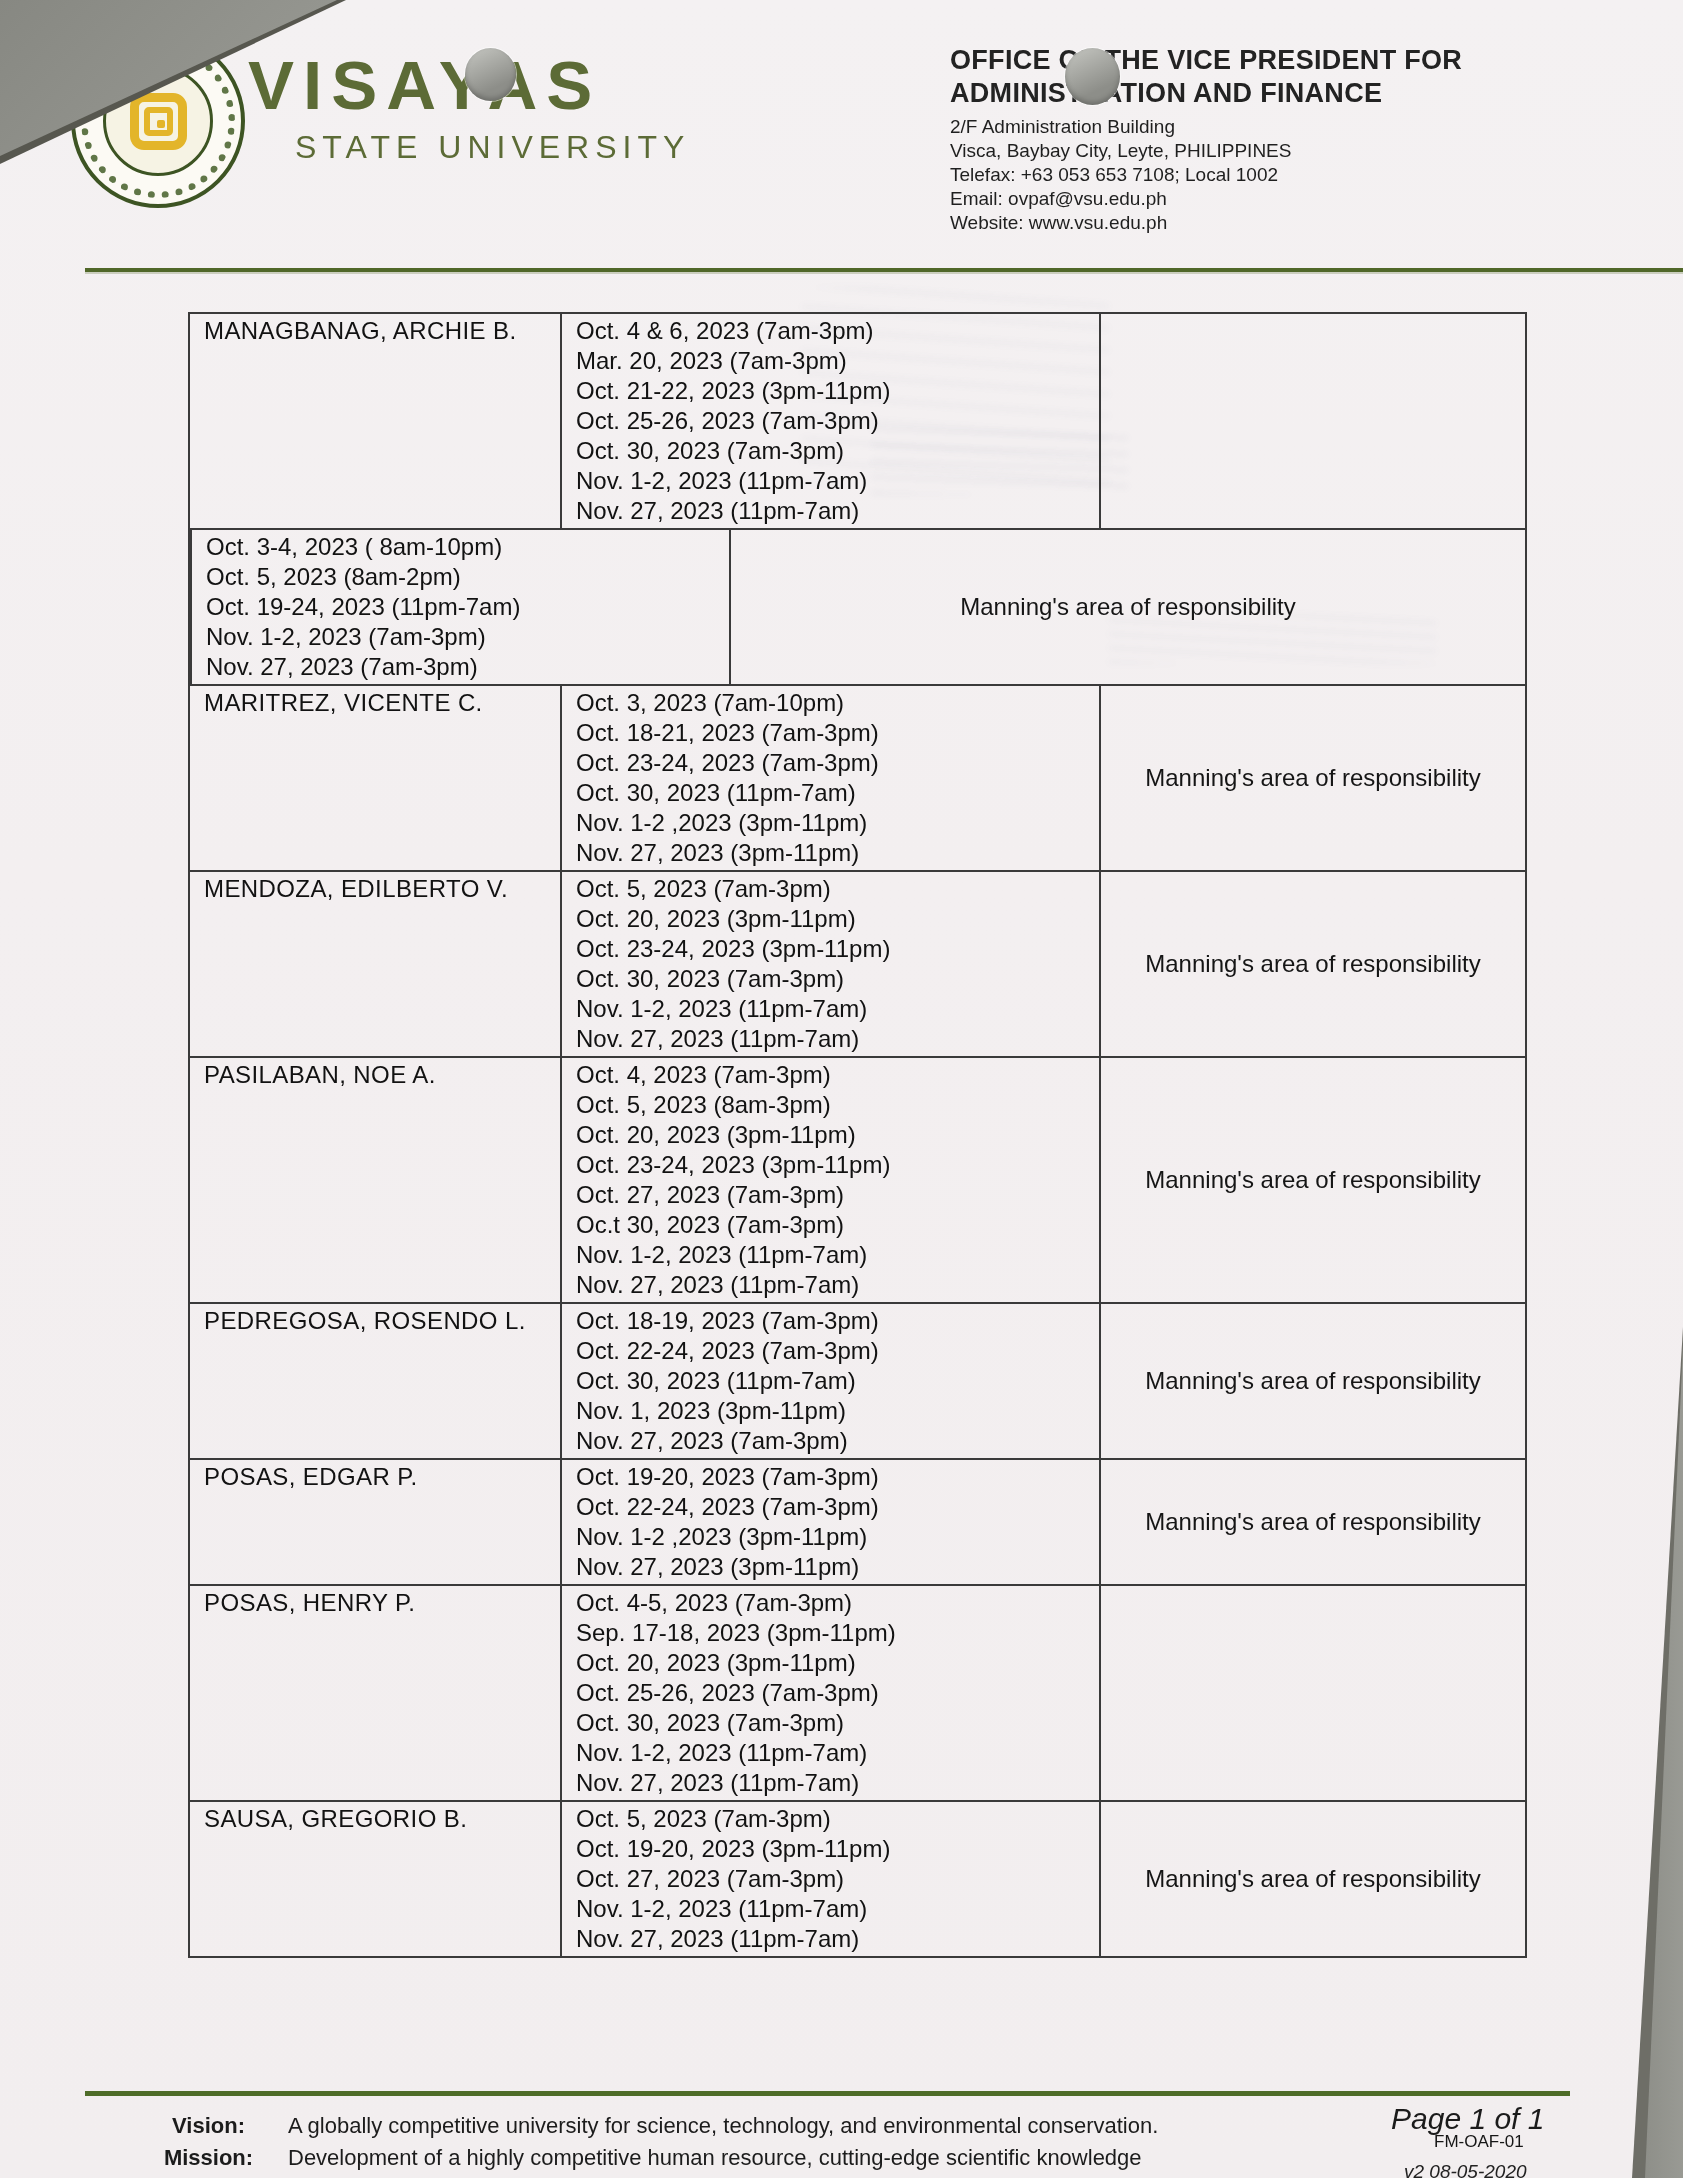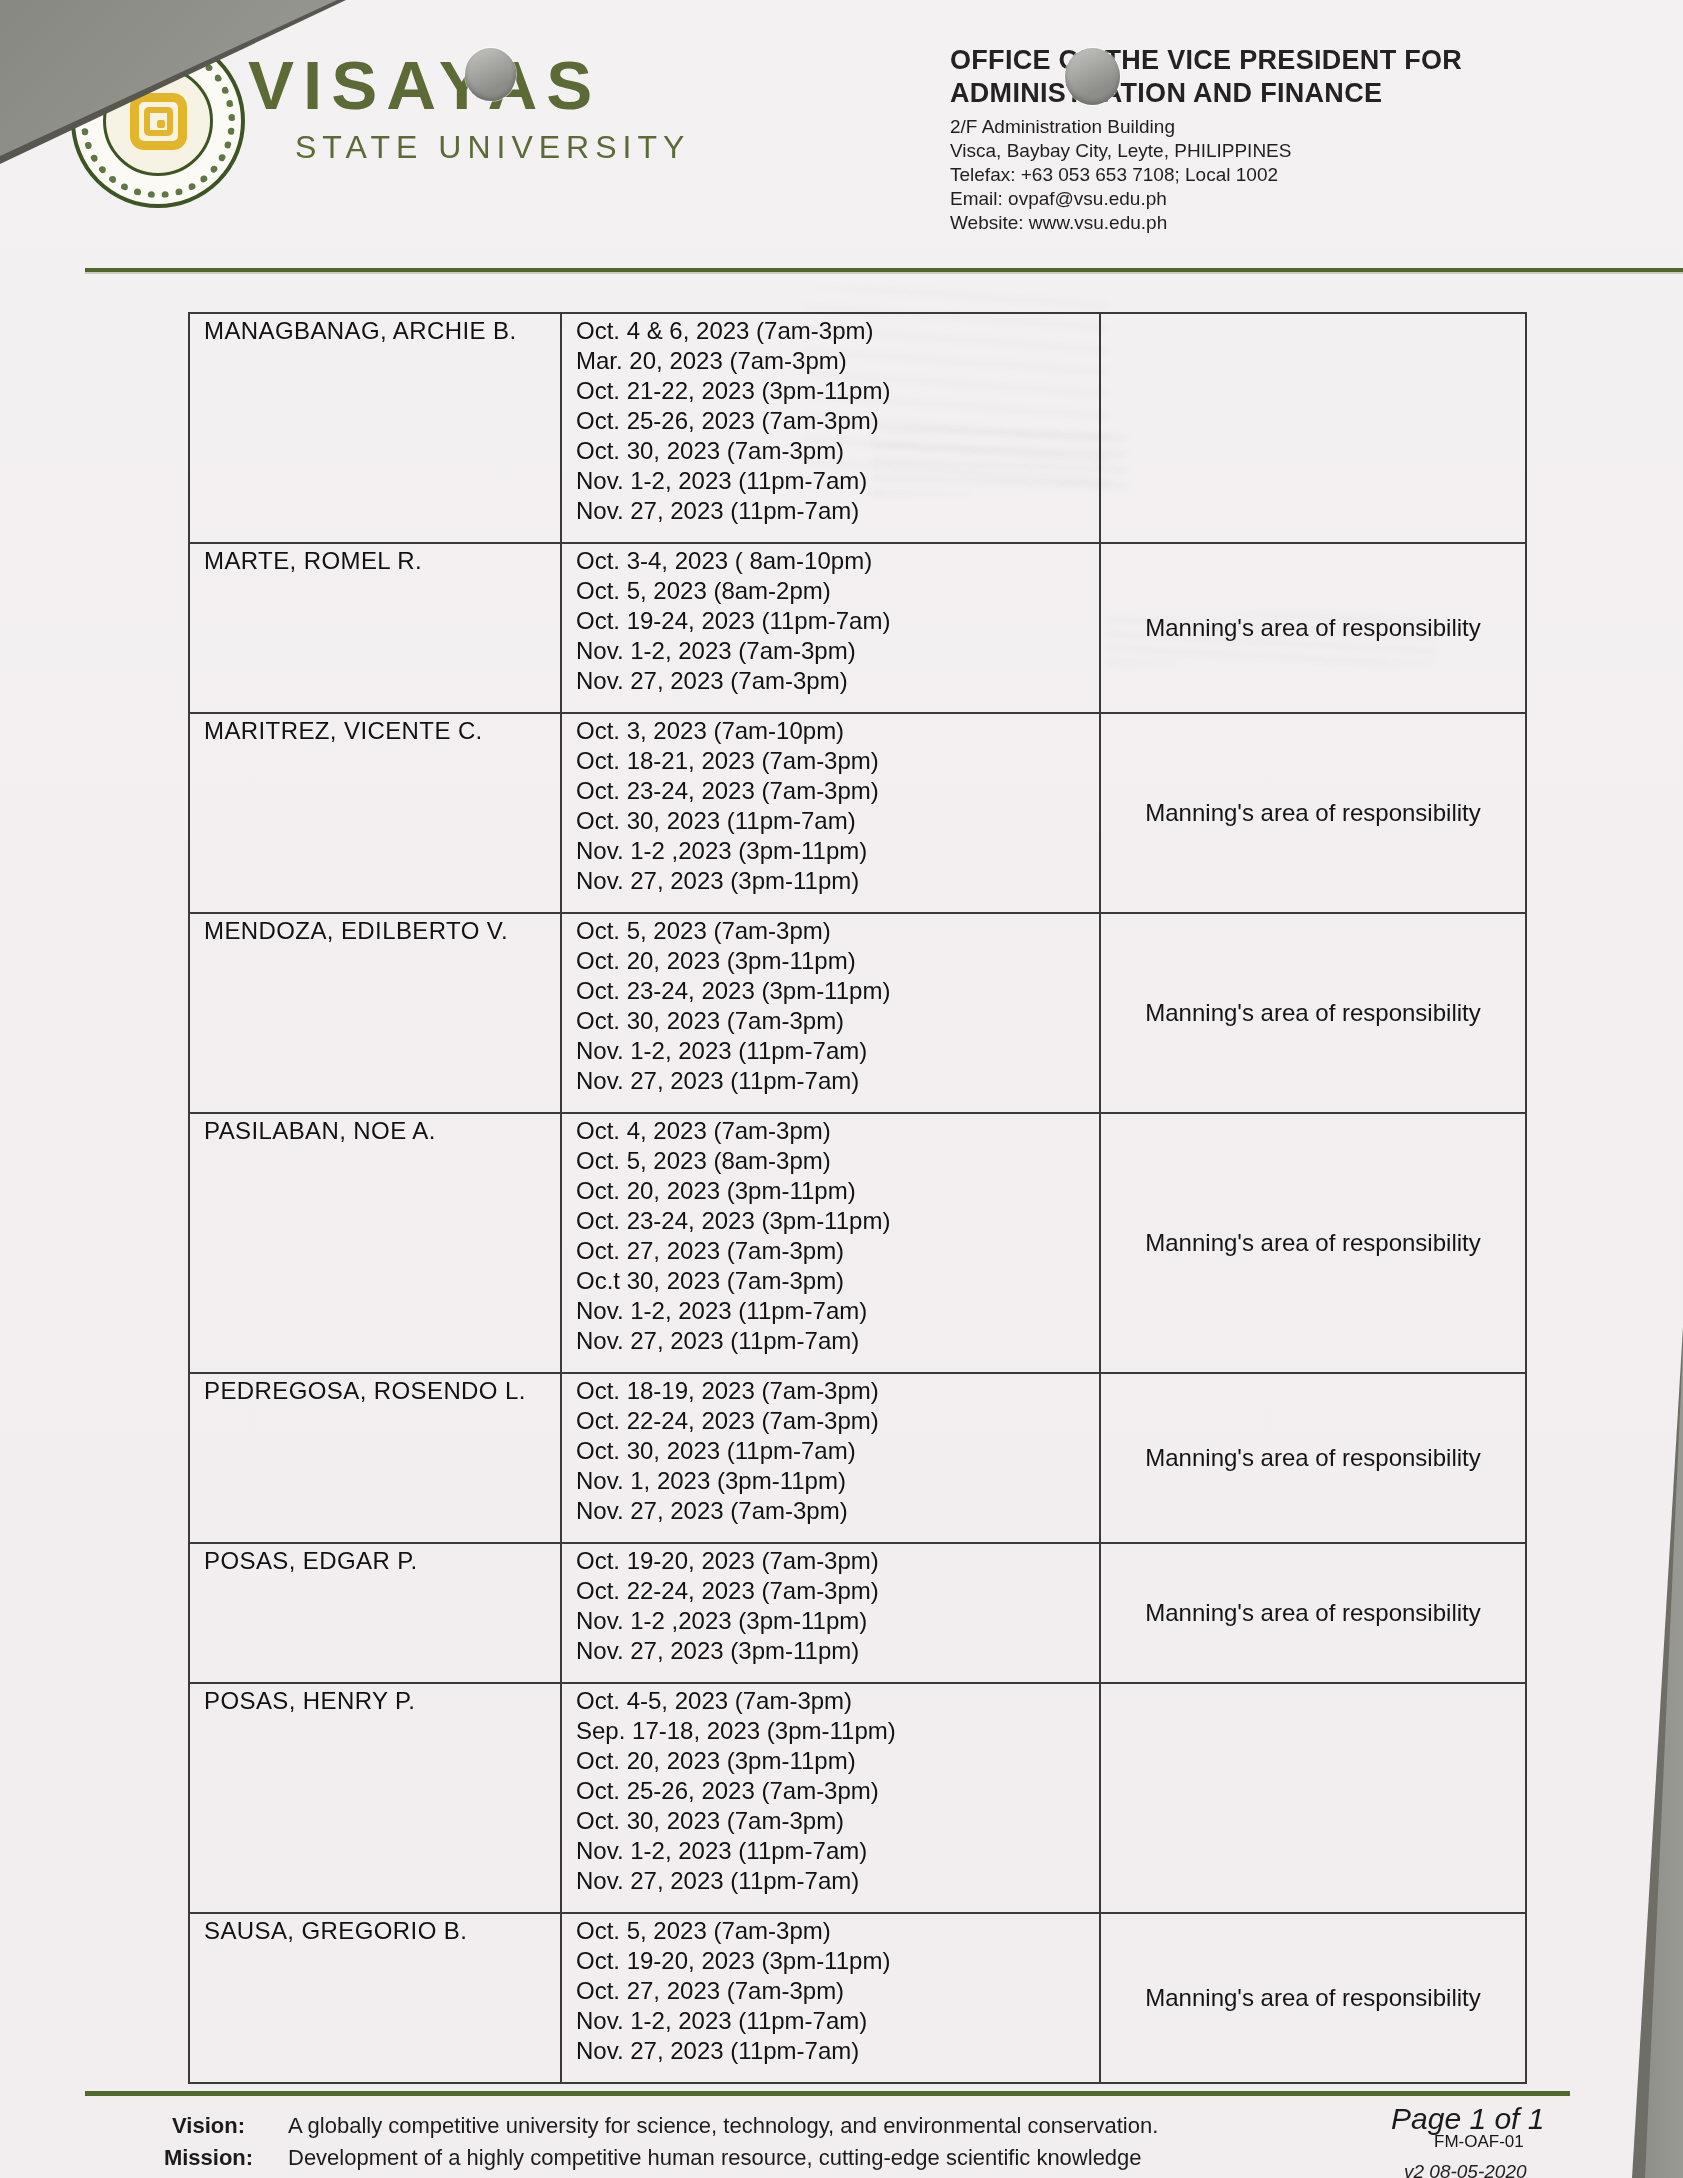--- a/index.html
+++ b/index.html
@@ -109,21 +109,21 @@
   
   .schedule-table {
     position:absolute; left:188px; top:312px; width:1339px;
     border:2px solid #3a3a3a;
     box-sizing:border-box;
     background:transparent;
     color:#121212;
   }
   .row { display:flex; border-bottom:2px solid #3a3a3a; }
   .row:last-child { border-bottom:none; }
-  .cell { box-sizing:border-box; padding:2px 10px 16px 14px; font-size:24px; line-height:30px; }
+  .cell { box-sizing:border-box; padding:2px 10px 2px 14px; font-size:24px; line-height:30px; }
   .cell-name  { width:370px; letter-spacing:0.4px; }
   .cell-dates { width:541px; border-left:2px solid #3a3a3a; border-right:2px solid #3a3a3a; }
   .cell-area  { flex:1; display:flex; align-items:center; justify-content:center; padding:2px 24px; }
   .area-text  { font-size:24px; color:#151515; }
 
   
   .artifact { position:absolute; filter:blur(3px); opacity:0.55; pointer-events:none; }
   .art-1 { left:802px; top:287px; width:307px; height:198px;
     background:repeating-linear-gradient(4deg, rgba(105,115,150,0.10) 0 4px, rgba(0,0,0,0) 4px 22px); }
   .art-2 { left:871px; top:426px; width:257px; height:69px;
@@ -187,21 +187,20 @@
           <div class="date-line">Mar. 20, 2023 (7am-3pm)</div>
           <div class="date-line">Oct. 21-22, 2023 (3pm-11pm)</div>
           <div class="date-line">Oct. 25-26, 2023 (7am-3pm)</div>
           <div class="date-line">Oct. 30, 2023 (7am-3pm)</div>
           <div class="date-line">Nov. 1-2, 2023 (11pm-7am)</div>
           <div class="date-line">Nov. 27, 2023 (11pm-7am)</div>
         </div>
         <div class="cell cell-area"></div>
       </div>
       <div class="row">
-        <div class="cell cell-name">MARTE, ROMEL R.</div>
         <div class="cell cell-dates">
           <div class="date-line">Oct. 3-4, 2023 ( 8am-10pm)</div>
           <div class="date-line">Oct. 5, 2023 (8am-2pm)</div>
           <div class="date-line">Oct. 19-24, 2023 (11pm-7am)</div>
           <div class="date-line">Nov. 1-2, 2023 (7am-3pm)</div>
           <div class="date-line">Nov. 27, 2023 (7am-3pm)</div>
         </div>
         <div class="cell cell-area">
           <div class="area-text">Manning's area of responsibility</div>
         </div>

